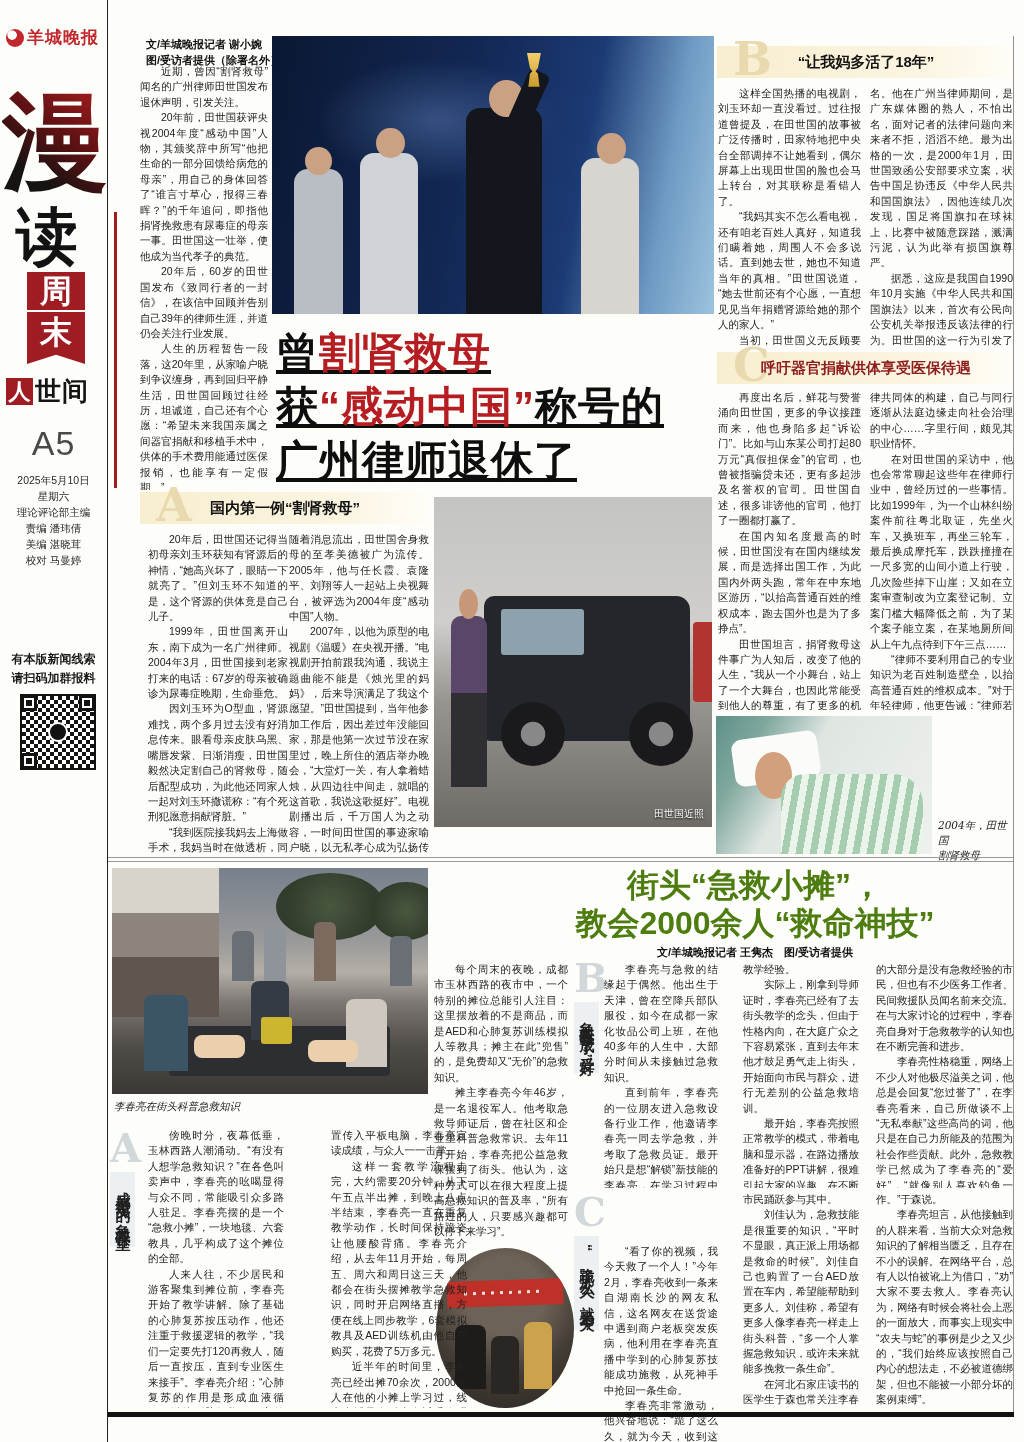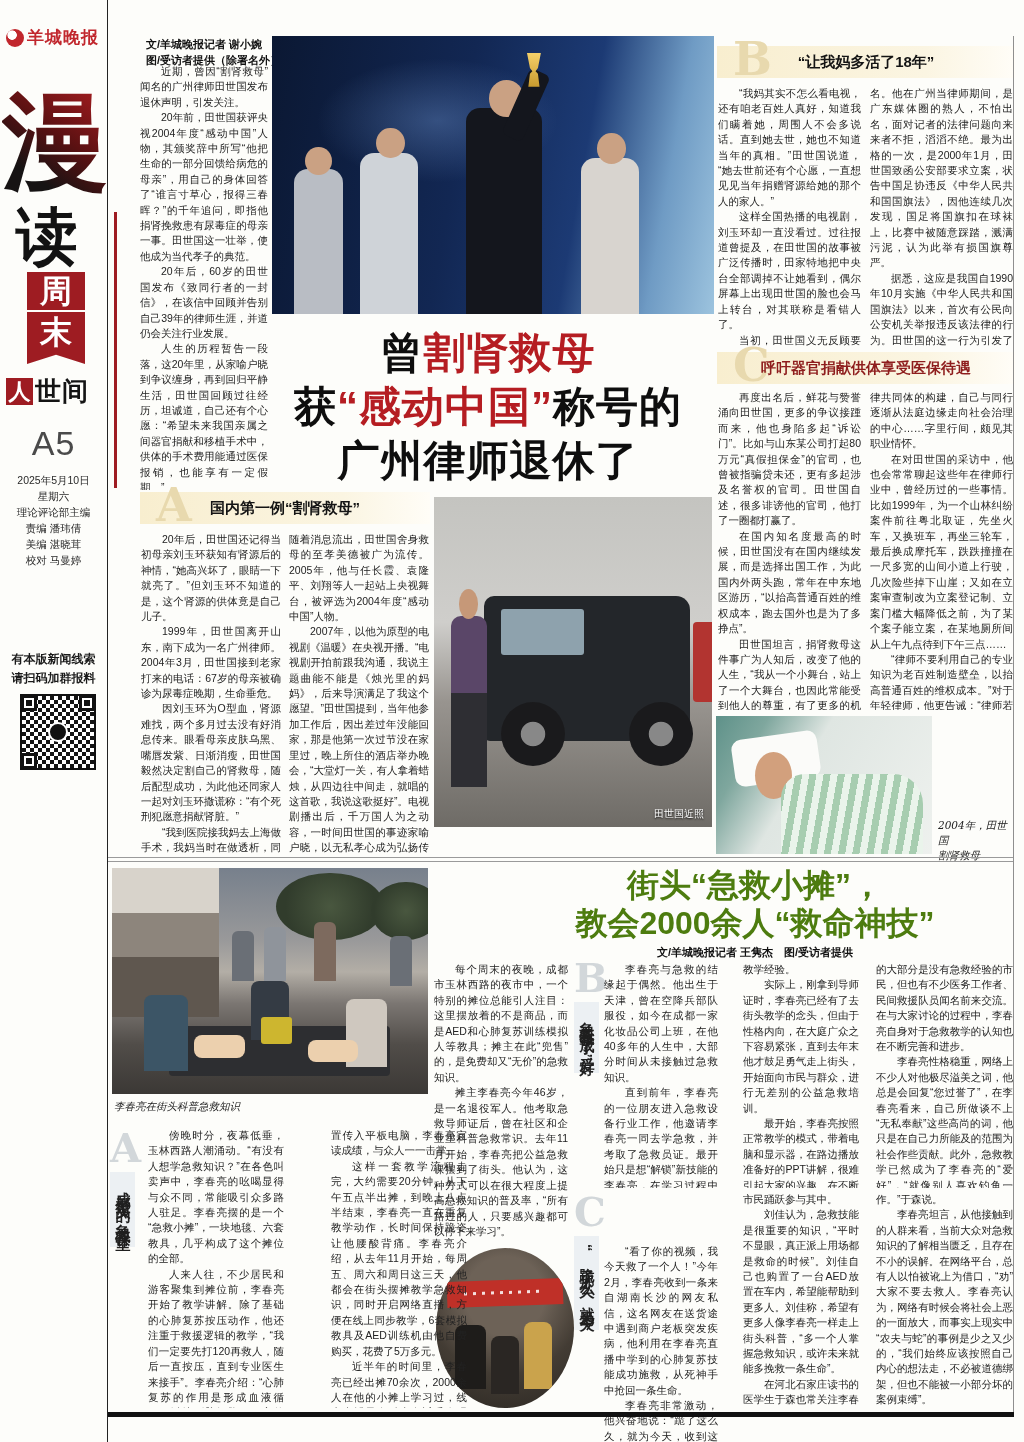--- a/index.html
+++ b/index.html
@@ -46,22 +46,22 @@
   .col p{margin:0;text-indent:2em;}
   .col.cont p:first-child{text-indent:0;}
   .sec-head{height:32px;background:linear-gradient(90deg,#f8eecf,#fbf5e2 70%,#fffdf7);}
   .wletter{position:absolute;left:16px;top:-10px;font-family:"DejaVu Serif",serif;font-size:46px;
            font-weight:bold;color:#e8d9ae;line-height:1;}
   .sec-title{position:absolute;left:0;right:0;top:7px;text-align:center;font-weight:900;font-size:15px;color:#141414;}
   .sec-title.red{color:#8e1d1d;}
   .caption{font-family:"DejaVu Serif",serif;font-style:italic;font-size:10.5px;color:#222;}
   .photo-cap{position:absolute;color:#fff;font-size:10px;text-shadow:0 1px 2px rgba(0,0,0,.9);}
   
-  #hl1{left:268px;top:326px;width:440px;text-align:center;font-weight:900;font-size:42px;line-height:54px;
-       color:#0e0e0e;letter-spacing:1px;}
+  #hl1{left:276px;top:326px;width:440px;font-weight:900;font-size:42px;line-height:54px;
+       color:#0e0e0e;letter-spacing:1px;text-decoration:underline;}
   #hl1 .red{color:#b51d22;}
   #hl2{left:540px;top:866px;width:430px;text-align:center;font-weight:900;font-size:32px;line-height:38px;color:#4d7c0f;}
   #hl2-byline{left:540px;top:944px;width:430px;text-align:center;}
   
   .ph{overflow:hidden;}
   #photo-stage{left:272px;top:36px;width:442px;height:278px;
     background:linear-gradient(100deg,#0b1833 0%,#122753 42%,#1c3a74 68%,#6f9bc4 86%,#9cc3de 100%);}
   .stage-glow{position:absolute;left:10%;top:8%;width:55%;height:45%;
     background:radial-gradient(ellipse at center,rgba(120,160,220,.35),rgba(0,0,0,0) 70%);}
   .fig{position:absolute;border-radius:14px 14px 0 0;}
@@ -196,21 +196,21 @@
   <div class="abs" id="hl1">
     <div><span>曾</span><span class="red">割肾救母</span></div>
     <div><span>获</span><span class="red">“感动中国”</span><span>称号的</span></div>
     <div>广州律师退休了</div>
   </div>
 
   <div class="abs sec-head" style="left:140px;top:492px;width:290px;">
     <span class="wletter">A</span>
     <span class="sec-title">国内第一例“割肾救母”</span>
   </div>
-  <div class="abs col" style="left:141px;top:532px;width:140px;height:326px;">
+  <div class="abs col" style="left:148px;top:532px;width:140px;height:326px;">
       <p>20年后，田世国还记得当初母亲刘玉环获知有肾源后的神情，“她高兴坏了，眼睛一下就亮了。”但刘玉环不知道的是，这个肾源的供体竟是自己儿子。</p>
       <p>1999年，田世国离开山东，南下成为一名广州律师。2004年3月，田世国接到老家打来的电话：67岁的母亲被确诊为尿毒症晚期，生命垂危。</p>
       <p>因刘玉环为O型血，肾源难找，两个多月过去没有好消息传来。眼看母亲皮肤乌黑、嘴唇发紫、日渐消瘦，田世国毅然决定割自己的肾救母，随后配型成功，为此他还同家人一起对刘玉环撒谎称：“有个死刑犯愿意捐献肾脏。”</p>
       <p>“我到医院接我妈去上海做手术，我妈当时在做透析，同病房的病友问她，老姐姐你干嘛去。我妈就说，我儿子是律师，给我找到肾了，我要到上海换肾去！”田世国回忆道，“我妈说完那一瞬间，一病房十几个人或坐或站都起来了。”</p>
     </div>
   <div class="abs col cont" style="left:289px;top:532px;width:140px;height:326px;">
       <p>随着消息流出，田世国舍身救母的至孝美德被广为流传。2005年，他与任长霞、袁隆平、刘翔等人一起站上央视舞台，被评选为2004年度“感动中国”人物。</p>
       <p>2007年，以他为原型的电视剧《温暖》在央视开播。“电视剧开拍前跟我沟通，我说主题曲能不能是《烛光里的妈妈》，后来导演满足了我这个愿望。”田世国提到，当年他参加工作后，因出差过年没能回家，那是他第一次过节没在家里过，晚上所住的酒店举办晚会，“大堂灯一关，有人拿着蜡烛，从四边往中间走，就唱的这首歌，我说这歌挺好”。电视剧播出后，千万国人为之动容，一时间田世国的事迹家喻户晓，以无私孝心成为弘扬传统美德的鲜活典范。</p>
     </div>
 
@@ -223,22 +223,22 @@
     <span class="jeep-man"></span>
     <span class="jeep-man-head"></span>
     <span class="photo-cap" style="right:8px;bottom:6px;">田世国近照</span>
   </div>
 
   <div class="abs sec-head" style="left:717px;top:46px;width:298px;">
     <span class="wletter">B</span>
     <span class="sec-title">“让我妈多活了18年”</span>
   </div>
   <div class="abs col" style="left:718px;top:86px;width:143px;height:260px;">
+      <p>这样全国热播的电视剧，刘玉环却一直没看过。过往报道曾提及，在田世国的故事被广泛传播时，田家特地把中央台全部调掉不让她看到，偶尔屏幕上出现田世国的脸也会马上转台，对其联称是看错人了。</p>
       <p>“我妈其实不怎么看电视，还有咱老百姓人真好，知道我们瞒着她，周围人不会多说话。直到她去世，她也不知道当年的真相。”田世国说道，“她去世前还有个心愿，一直想见见当年捐赠肾源给她的那个人的家人。”</p>
-      <p>这样全国热播的电视剧，刘玉环却一直没看过。过往报道曾提及，在田世国的故事被广泛传播时，田家特地把中央台全部调掉不让她看到，偶尔屏幕上出现田世国的脸也会马上转台，对其联称是看错人了。</p>
       <p>当初，田世国义无反顾要给母亲换肾，“哪怕她只能再多活一年，多活几个月，我都要给她换，咱不受这份罪”，如今回看，“我妈多活了18年，可以吧，很值了”。</p>
     </div>
   <div class="abs col cont" style="left:870px;top:86px;width:143px;height:260px;">
       <p>名。他在广州当律师期间，是广东媒体圈的熟人，不怕出名，面对记者的法律问题向来来者不拒，滔滔不绝。最为出格的一次，是2000年1月，田世国致函公安部要求立案，状告中国足协违反《中华人民共和国国旗法》，因他连续几次发现，国足将国旗扣在球袜上，比赛中被随意踩踏，溅满污泥，认为此举有损国旗尊严。</p>
       <p>据悉，这应是我国自1990年10月实施《中华人民共和国国旗法》以来，首次有公民向公安机关举报违反该法律的行为。田世国的这一行为引发了海内外众多媒体报道，他本人“火”了一把，但对其“好出风头”的议论从未休止。</p>
     </div>
 
   <div class="abs sec-head" style="left:717px;top:352px;width:298px;">
     <span class="wletter">C</span>
     <span class="sec-title red">呼吁器官捐献供体享受医保待遇</span>

